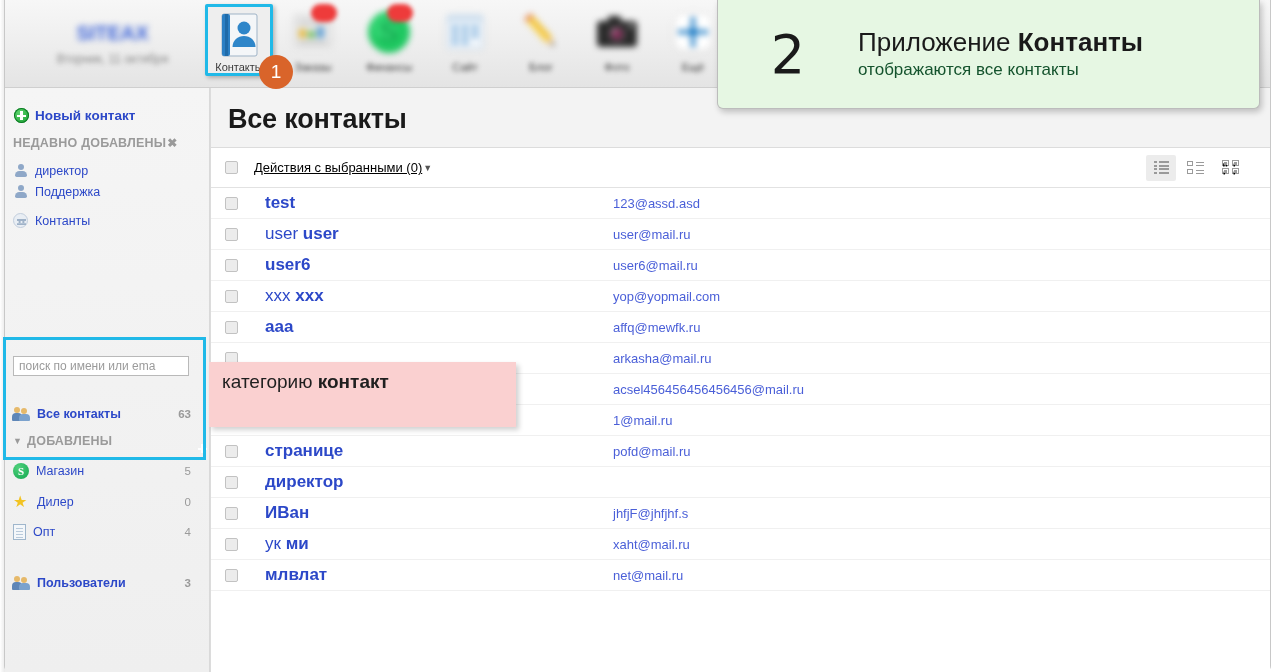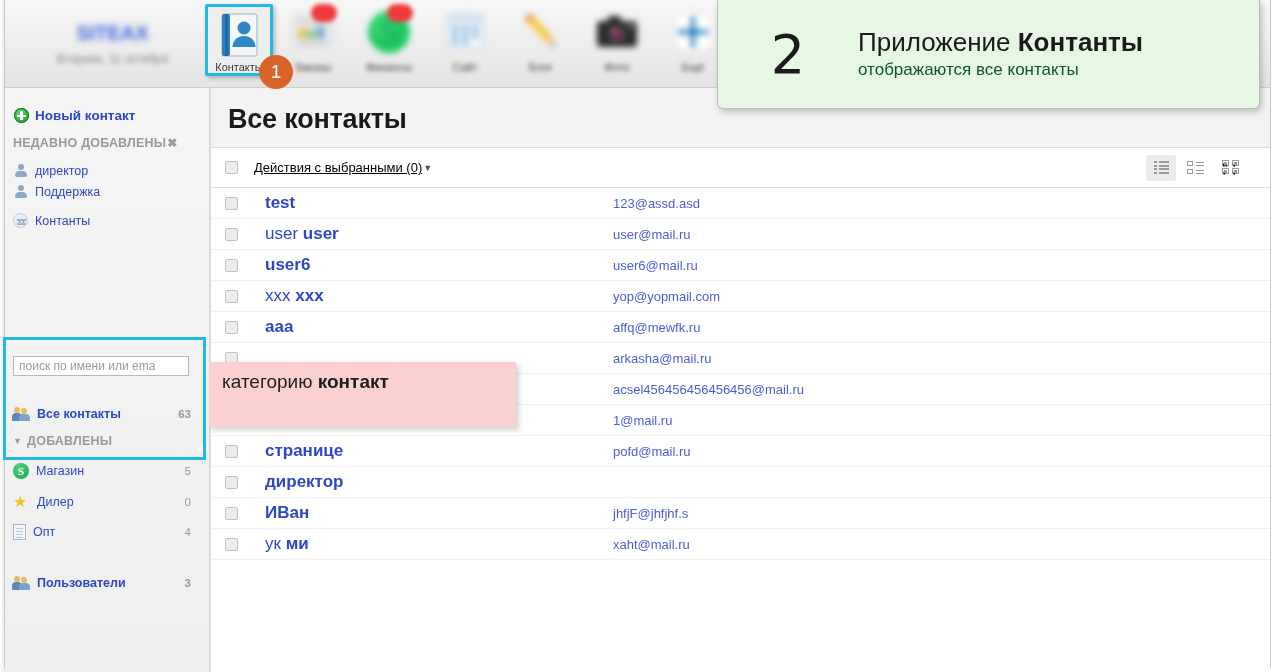--- a/index.html
+++ b/index.html
@@ -663,20 +663,27 @@
       </div>
 
       <div class="row">
         <div class="cb-cell">
             <span class="cbox"></span>
           </div>
         <div class="name-cell"><span>ук </span><span class="b">ми</span></div>
         <div class="email-cell">xaht@mail.ru</div>
       </div>
 
+      <div class="row">
+        <div class="cb-cell">
+            <span class="cbox"></span>
+          </div>
+        <div class="name-cell"><span class="b">млвлат</span></div>
+        <div class="email-cell">net@mail.ru</div>
+      </div>
 
     </div>
   </div>
 
   <div class="callout-pink">
     <div class="line"><span>категорию </span><b>контакт</b></div>
   </div>
 
 </div>
 

